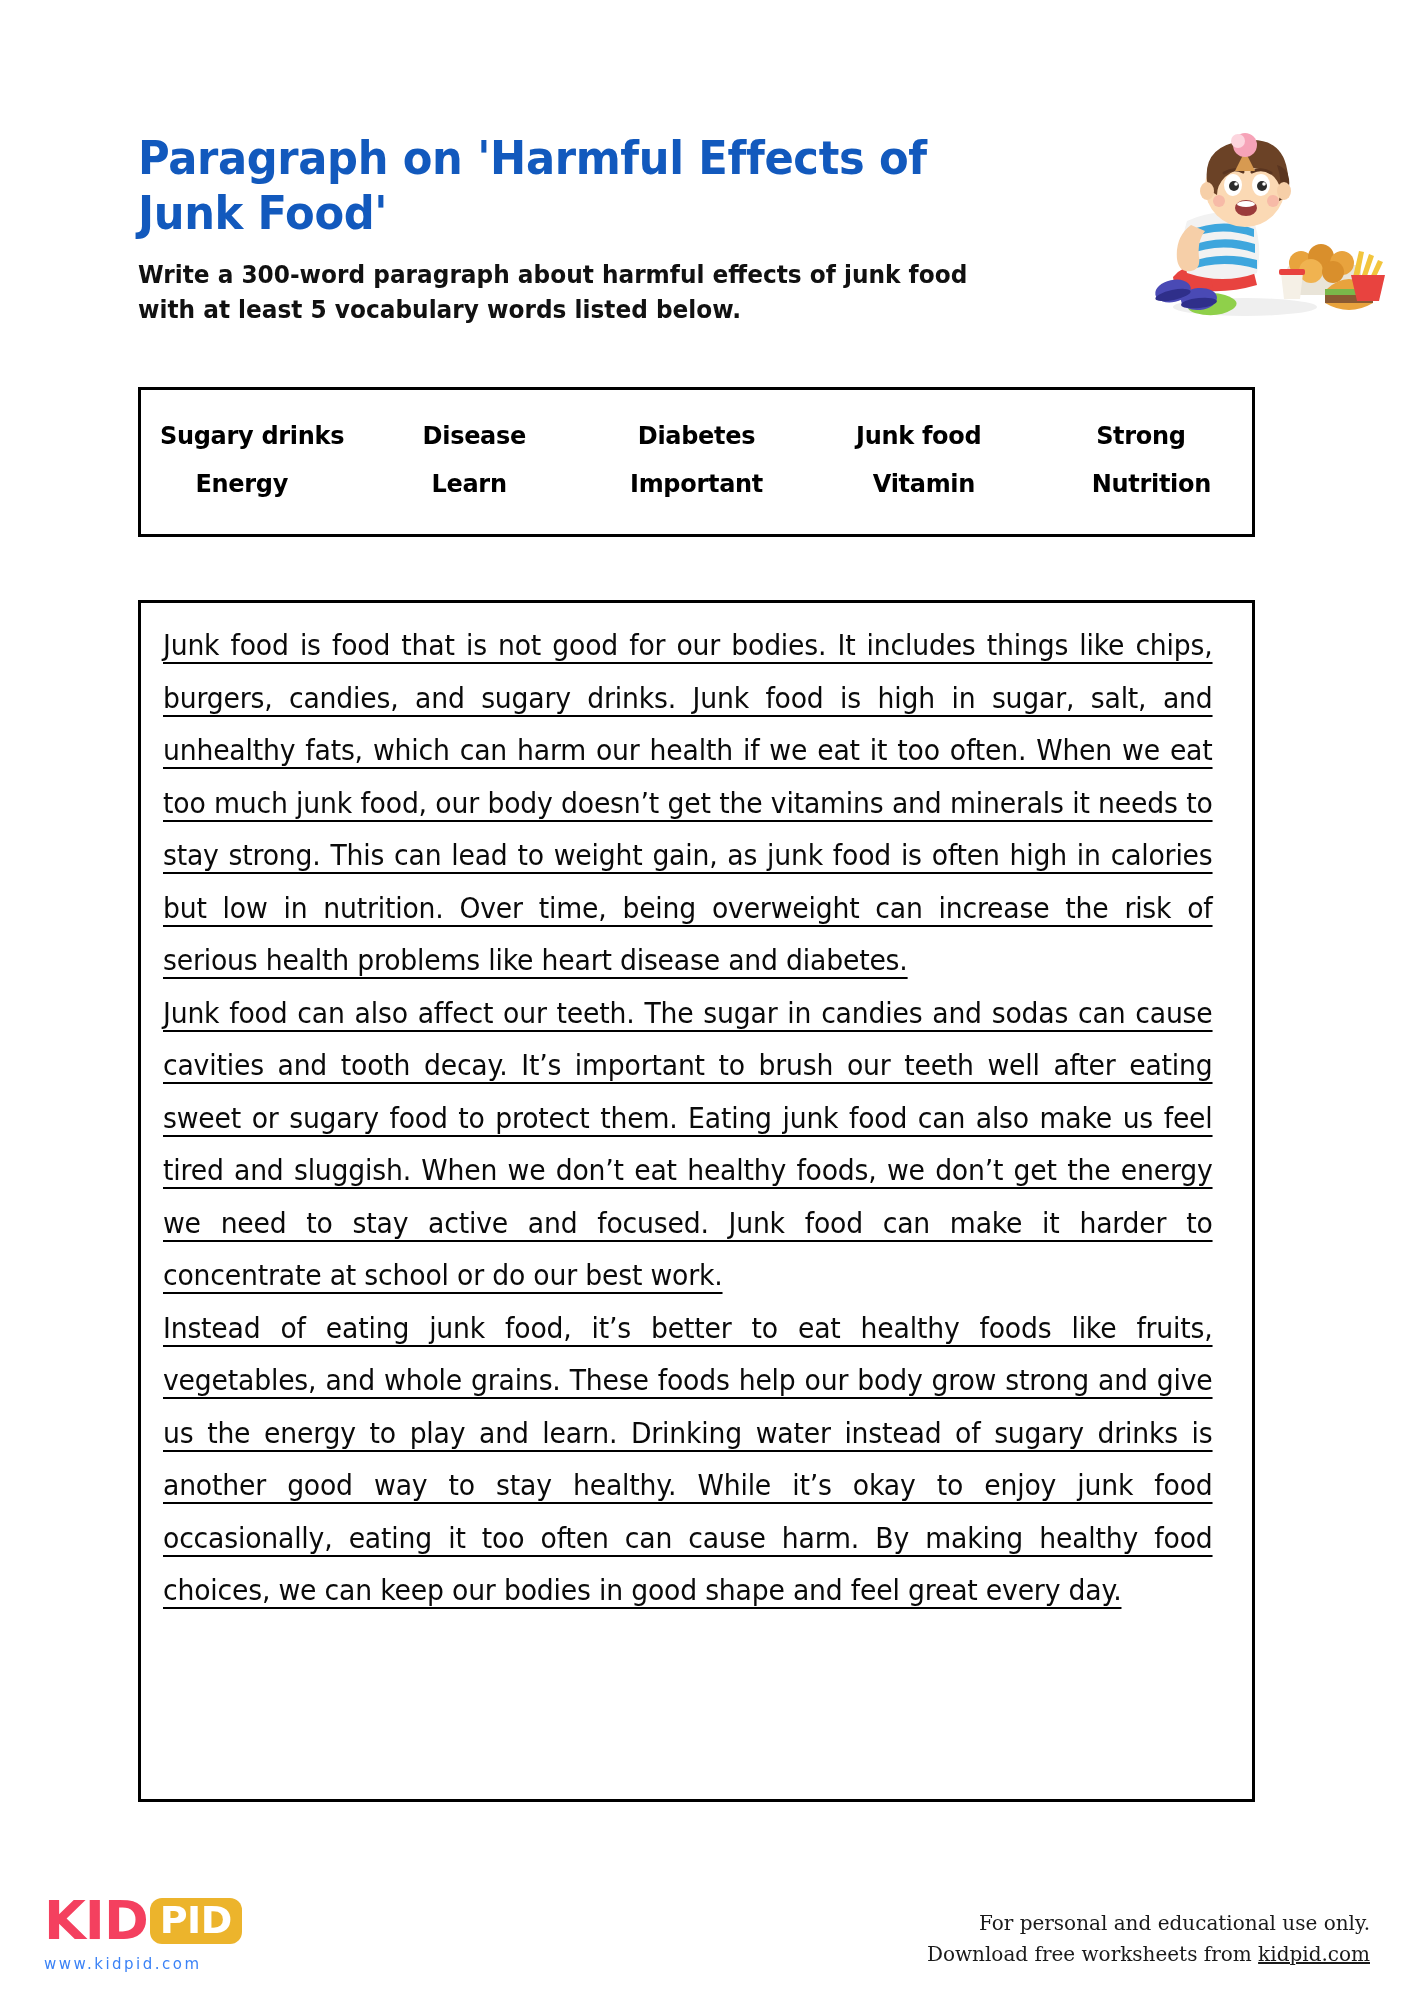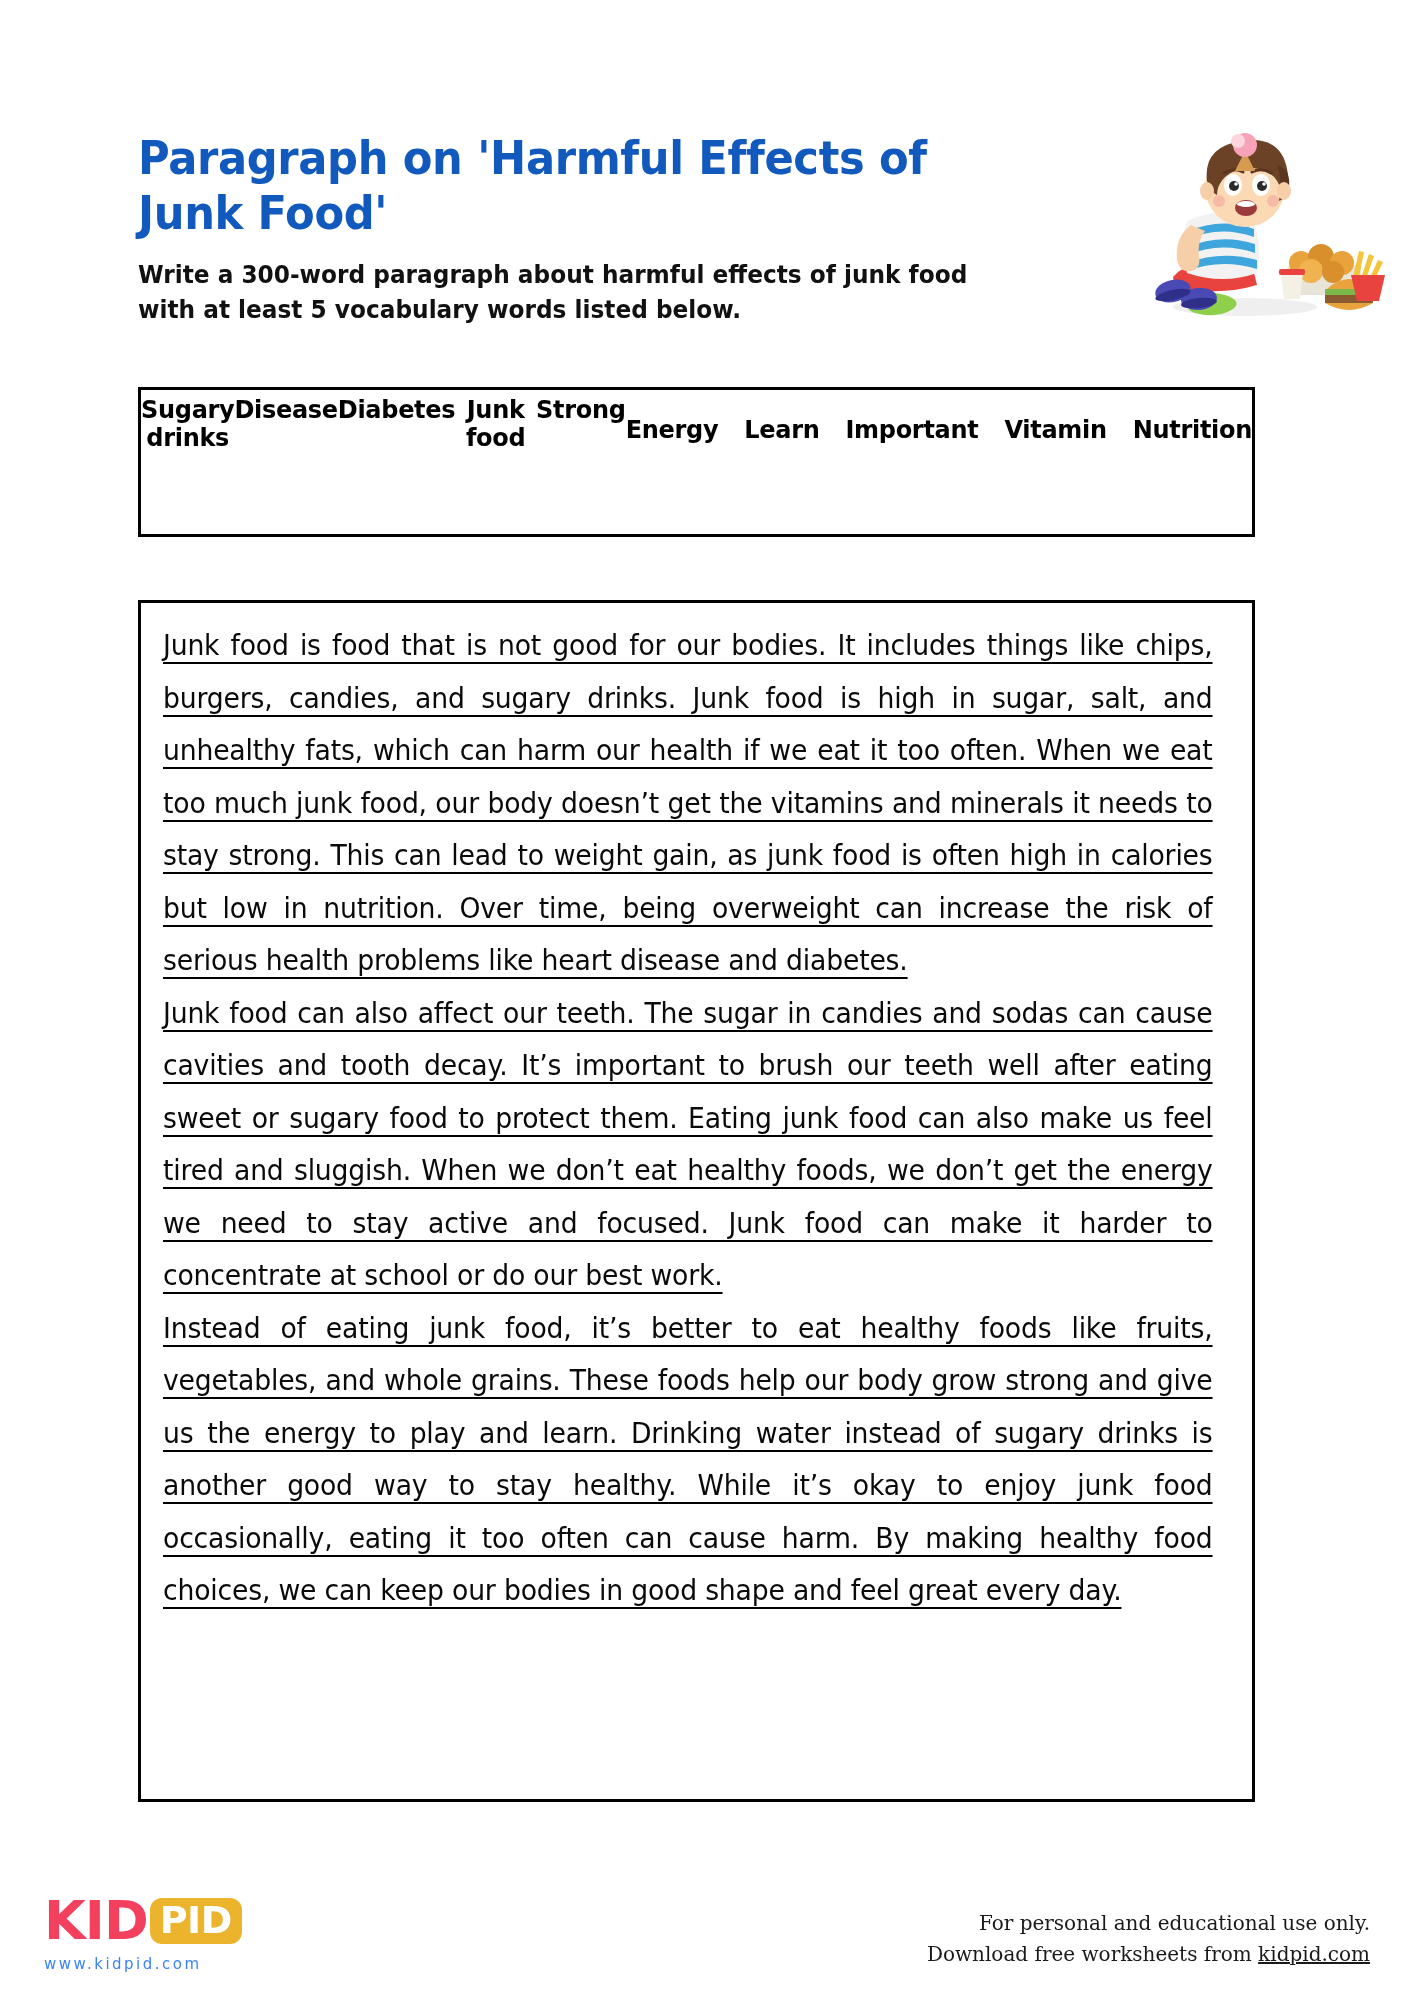--- a/index.html
+++ b/index.html
@@ -66,21 +66,21 @@
 
   
   .vocab-box {
     position: absolute;
     left: 138px;
     top: 387px;
     width: 1117px;
     height: 150px;
     border: 3px solid #000000;
     display: flex;
-    flex-direction: row;
+    flex-direction: column;
     justify-content: center;
     padding: 6px 0 10px 0;
   }
 
   .vocab-row {
     display: flex;
     width: 100%;
   }
 
   .vocab-row + .vocab-row { margin-top: 20px; gap: 26px; }

